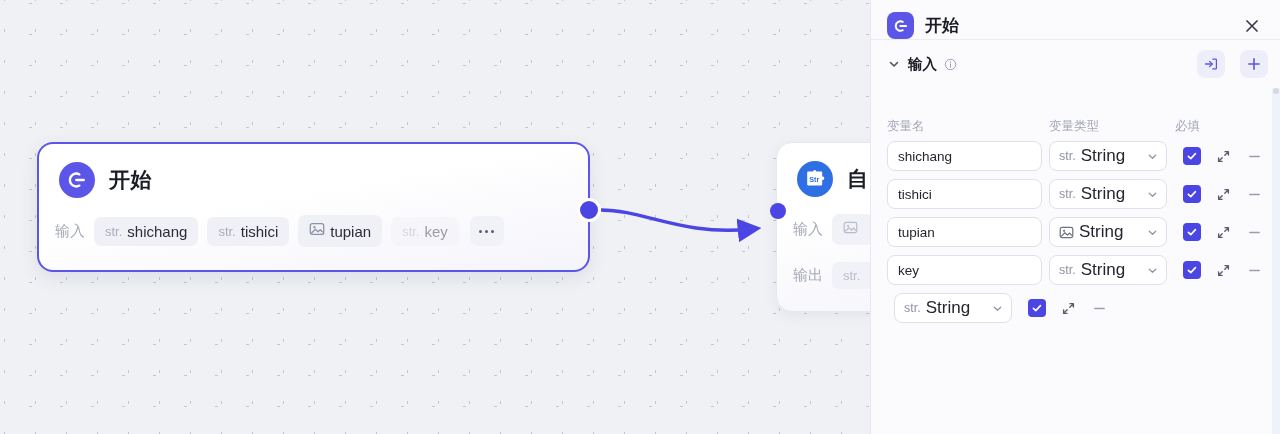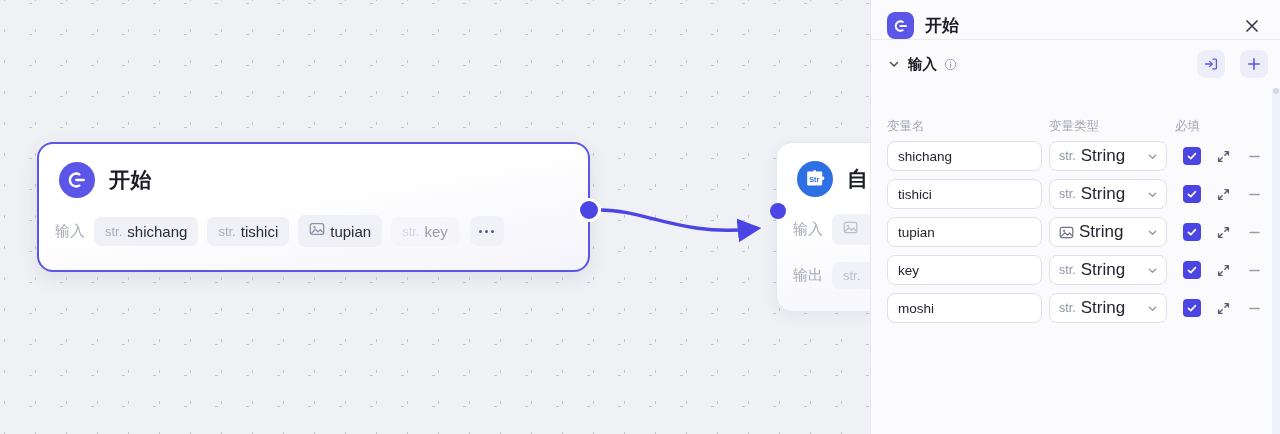--- a/index.html
+++ b/index.html
@@ -454,21 +454,20 @@
         </svg>
       </span>
       <span class="act minus">
         <svg width="15" height="15" viewBox="0 0 16 16" aria-hidden="true">
             <path d="M3 8 h10" stroke="#9a9dad" stroke-width="1.5" stroke-linecap="round"></path>
           </svg>
       </span>
     </div>
 
     <div class="tr">
-      <span class="inp">moshi</span>
       <span class="sel">
         <span class="stp">str.</span>
         <span class="sv">String</span>
         <span class="sc">
           <svg width="13" height="13" viewBox="0 0 16 16">
               <path d="M4 6.4 L8 10.2 L12 6.4" fill="none" stroke="#8f93a5" stroke-width="1.5" stroke-linecap="round" stroke-linejoin="round"></path>
             </svg>
         </span>
       </span>
       <span class="cbx">

